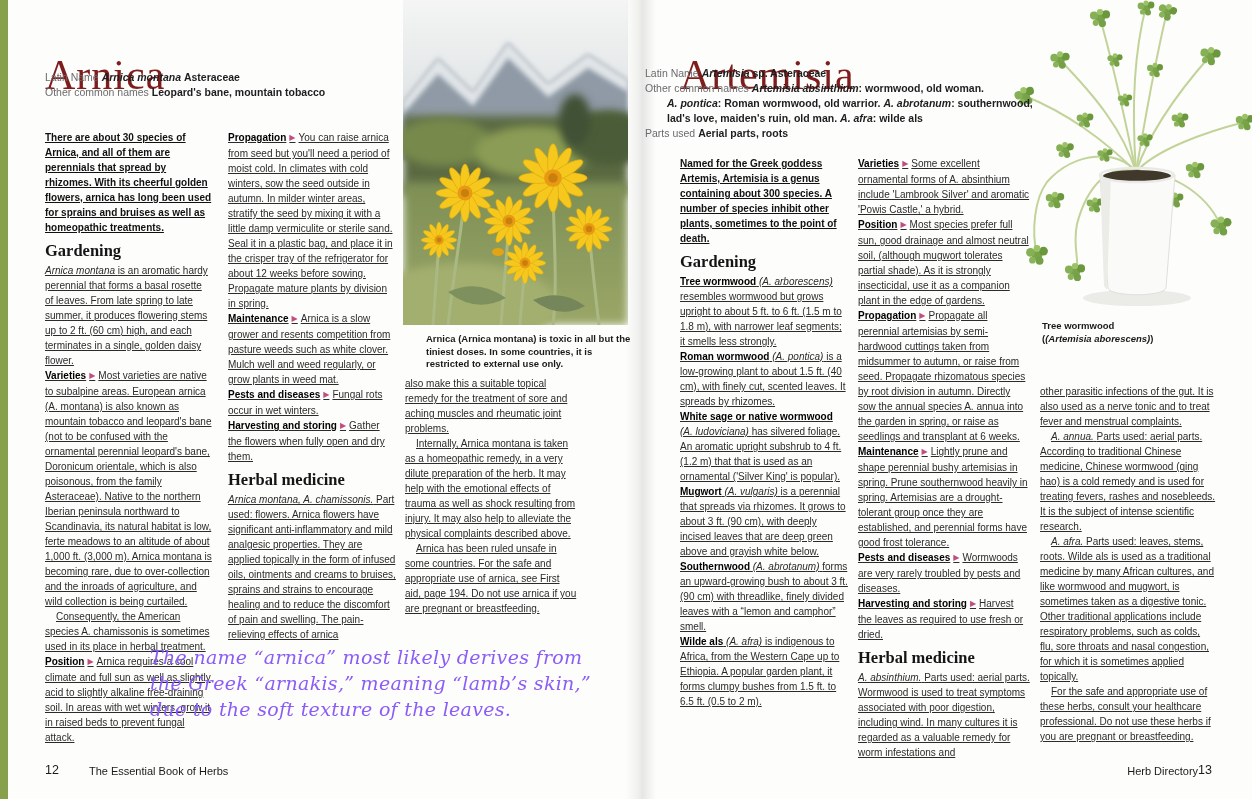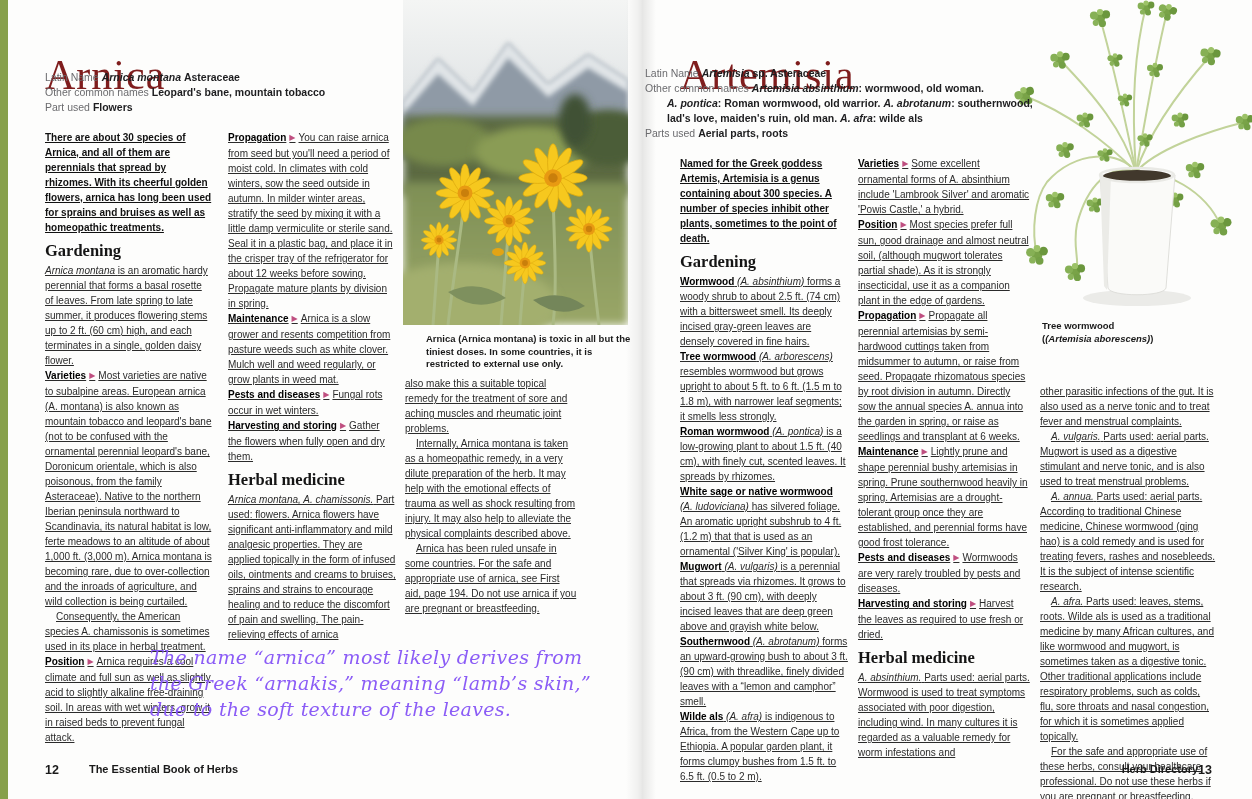--- a/index.html
+++ b/index.html
@@ -16,21 +16,21 @@
   .mindent{padding-left:22px;}
   .body{font-size:10px;line-height:15px;margin:0;text-decoration:underline;}
   .body.indent{text-indent:11px;}
   .intro{font-weight:bold;color:#111;margin:0 0 7px 0;}
   .colhead{font-family:"Liberation Serif", serif;font-size:16.5px;font-weight:bold;color:#151515;margin:7px 0 2px 0;line-height:1.15;}
   .runin{font-weight:bold;color:#000;}
   .arrow{color:#bf4f80;font-size:8px;margin:0 3px 0 3px;position:relative;top:-1px;}
   .caption{font-size:9.5px;line-height:12.5px;font-weight:bold;color:#1a1a1a;}
   .quote{font-family:"DejaVu Serif", serif;font-style:italic;font-size:19px;line-height:26px;
          color:#8b5cf6;text-align:left;letter-spacing:0.3px;}
-  .footer{font-size:11px;font-weight:bold;color:#1a1a1a;display:flex;align-items:flex-start;}
+  .footer{font-size:11px;font-weight:normal;color:#1a1a1a;display:flex;align-items:flex-end;}
   .footer .pgnum{font-size:12.5px;}
   .footer.left .pgnum{margin-right:30px;}
   .footer.right{justify-content:flex-end;}
   .footer.right .pgnum{}
   .photo-frame{overflow:hidden;}
   svg{display:block;}
 </style>
 </head>
 <body>
 
@@ -42,24 +42,20 @@
 
   <div class="abs meta" style="left:45px;top:70px;width:360px;">
     <div>
       <span class="mlabel">Latin Name</span>
       <b><i>Arnica montana</i></b>
       <b>Asteraceae</b>
     </div>
     <div>
       <span class="mlabel">Other common names</span>
       <b>Leopard's bane, mountain tobacco</b>
-    </div>
-    <div>
-      <span class="mlabel">Part used</span>
-      <b>Flowers</b>
     </div>
   </div>
 
   <div class="abs" style="left:45px;top:130px;width:167px;">
     <p class="body intro">There are about 30 species of Arnica, and all of them are perennials that spread by rhizomes. With its cheerful golden flowers, arnica has long been used for sprains and bruises as well as homeopathic treatments.</p>
     <h2 class="colhead">Gardening</h2>
     <p class="body"><i>Arnica montana</i> <span>is an aromatic hardy perennial that forms a basal rosette of leaves. From late spring to late summer, it produces flowering stems up to 2 ft. (60 cm) high, and each terminates in a single, golden daisy flower.</span></p>
     <p class="body"><b class="runin">Varieties</b><span class="arrow">▶</span><span>Most varieties are native to subalpine areas. European arnica (A. montana) is also known as mountain tobacco and leopard's bane (not to be confused with the ornamental perennial leopard's bane, Doronicum orientale, which is also poisonous, from the family Asteraceae). Native to the northern Iberian peninsula northward to Scandinavia, its natural habitat is low, ferte meadows to an altitude of about 1,000 ft. (3,000 m). Arnica montana is becoming rare, due to over-collection and the inroads of agriculture, and wild collection is being curtailed.</span></p>
     <p class="body indent">Consequently, the American species A. chamissonis is sometimes used in its place in herbal treatment.</p>
     <p class="body"><b class="runin">Position</b><span class="arrow">▶</span><span>Arnica requires a cool climate and full sun as well as slightly acid to slightly alkaline free-draining soil. In areas with wet winters, grow it in raised beds to prevent fungal attack.</span></p>
@@ -238,21 +234,20 @@
     </div>
     <div>
       <span class="mlabel">Parts used</span>
       <b>Aerial parts, roots</b>
     </div>
   </div>
 
   <div class="abs" style="left:680px;top:156px;width:168px;">
     <p class="body intro">Named for the Greek goddess Artemis, Artemisia is a genus containing about 300 species. A number of species inhibit other plants, sometimes to the point of death.</p>
     <h2 class="colhead">Gardening</h2>
-    <p class="body"><b class="runin">Wormwood</b> <i>(A. absinthium)</i> <span>forms a woody shrub to about 2.5 ft. (74 cm) with a bittersweet smell. Its deeply incised gray-green leaves are densely covered in fine hairs.</span></p>
     <p class="body"><b class="runin">Tree wormwood</b> <i>(A. arborescens)</i> <span>resembles wormwood but grows upright to about 5 ft. to 6 ft. (1.5 m to 1.8 m), with narrower leaf segments; it smells less strongly.</span></p>
     <p class="body"><b class="runin">Roman wormwood</b> <i>(A. pontica)</i> <span>is a low-growing plant to about 1.5 ft. (40 cm), with finely cut, scented leaves. It spreads by rhizomes.</span></p>
     <p class="body"><b class="runin">White sage or native wormwood</b> <i>(A. ludoviciana)</i> <span>has silvered foliage. An aromatic upright subshrub to 4 ft. (1.2 m) that that is used as an ornamental ('Silver King' is popular).</span></p>
     <p class="body"><b class="runin">Mugwort</b> <i>(A. vulgaris)</i> <span>is a perennial that spreads via rhizomes. It grows to about 3 ft. (90 cm), with deeply incised leaves that are deep green above and grayish white below.</span></p>
     <p class="body"><b class="runin">Southernwood</b> <i>(A. abrotanum)</i> <span>forms an upward-growing bush to about 3 ft. (90 cm) with threadlike, finely divided leaves with a “lemon and camphor” smell.</span></p>
     <p class="body"><b class="runin">Wilde als</b> <i>(A. afra)</i> <span>is indigenous to Africa, from the Western Cape up to Ethiopia. A popular garden plant, it forms clumpy bushes from 1.5 ft. to 6.5 ft. (0.5 to 2 m).</span></p>
   </div>
 
   <div class="abs" style="left:858px;top:156px;width:172px;">
     <p class="body"><b class="runin">Varieties</b><span class="arrow">▶</span><span>Some excellent ornamental forms of A. absinthium include 'Lambrook Silver' and aromatic 'Powis Castle,' a hybrid.</span></p>
@@ -265,21 +260,20 @@
     <p class="body"><i>A. absinthium.</i> <span>Parts used: aerial parts. Wormwood is used to treat symptoms associated with poor digestion, including wind. In many cultures it is regarded as a valuable remedy for worm infestations and</span></p>
   </div>
 
   <div class="abs caption" style="left:1042px;top:320px;width:190px;">
     <div>Tree wormwood</div>
     <div>(<i style="">(Artemisia aborescens)</i>)</div>
   </div>
 
   <div class="abs" style="left:1040px;top:384px;width:176px;">
     <p class="body">other parasitic infections of the gut. It is also used as a nerve tonic and to treat fever and menstrual complaints.</p>
-    <p class="body indent"><i>A. vulgaris.</i> <span>Parts used: aerial parts. Mugwort is used as a digestive stimulant and nerve tonic, and is also used to treat menstrual problems.</span></p>
     <p class="body indent"><i>A. annua.</i> <span>Parts used: aerial parts. According to traditional Chinese medicine, Chinese wormwood (qing hao) is a cold remedy and is used for treating fevers, rashes and nosebleeds. It is the subject of intense scientific research.</span></p>
     <p class="body indent"><i>A. afra.</i> <span>Parts used: leaves, stems, roots. Wilde als is used as a traditional medicine by many African cultures, and like wormwood and mugwort, is sometimes taken as a digestive tonic. Other traditional applications include respiratory problems, such as colds, flu, sore throats and nasal congestion, for which it is sometimes applied topically.</span></p>
     <p class="body indent">For the safe and appropriate use of these herbs, consult your healthcare professional. Do not use these herbs if you are pregnant or breastfeeding.</p>
   </div>
 
   <div class="abs footer right" style="left:1000px;top:763px;width:212px;">
     <span>Herb Directory</span>
     <span class="pgnum">13</span>
   </div>
 

